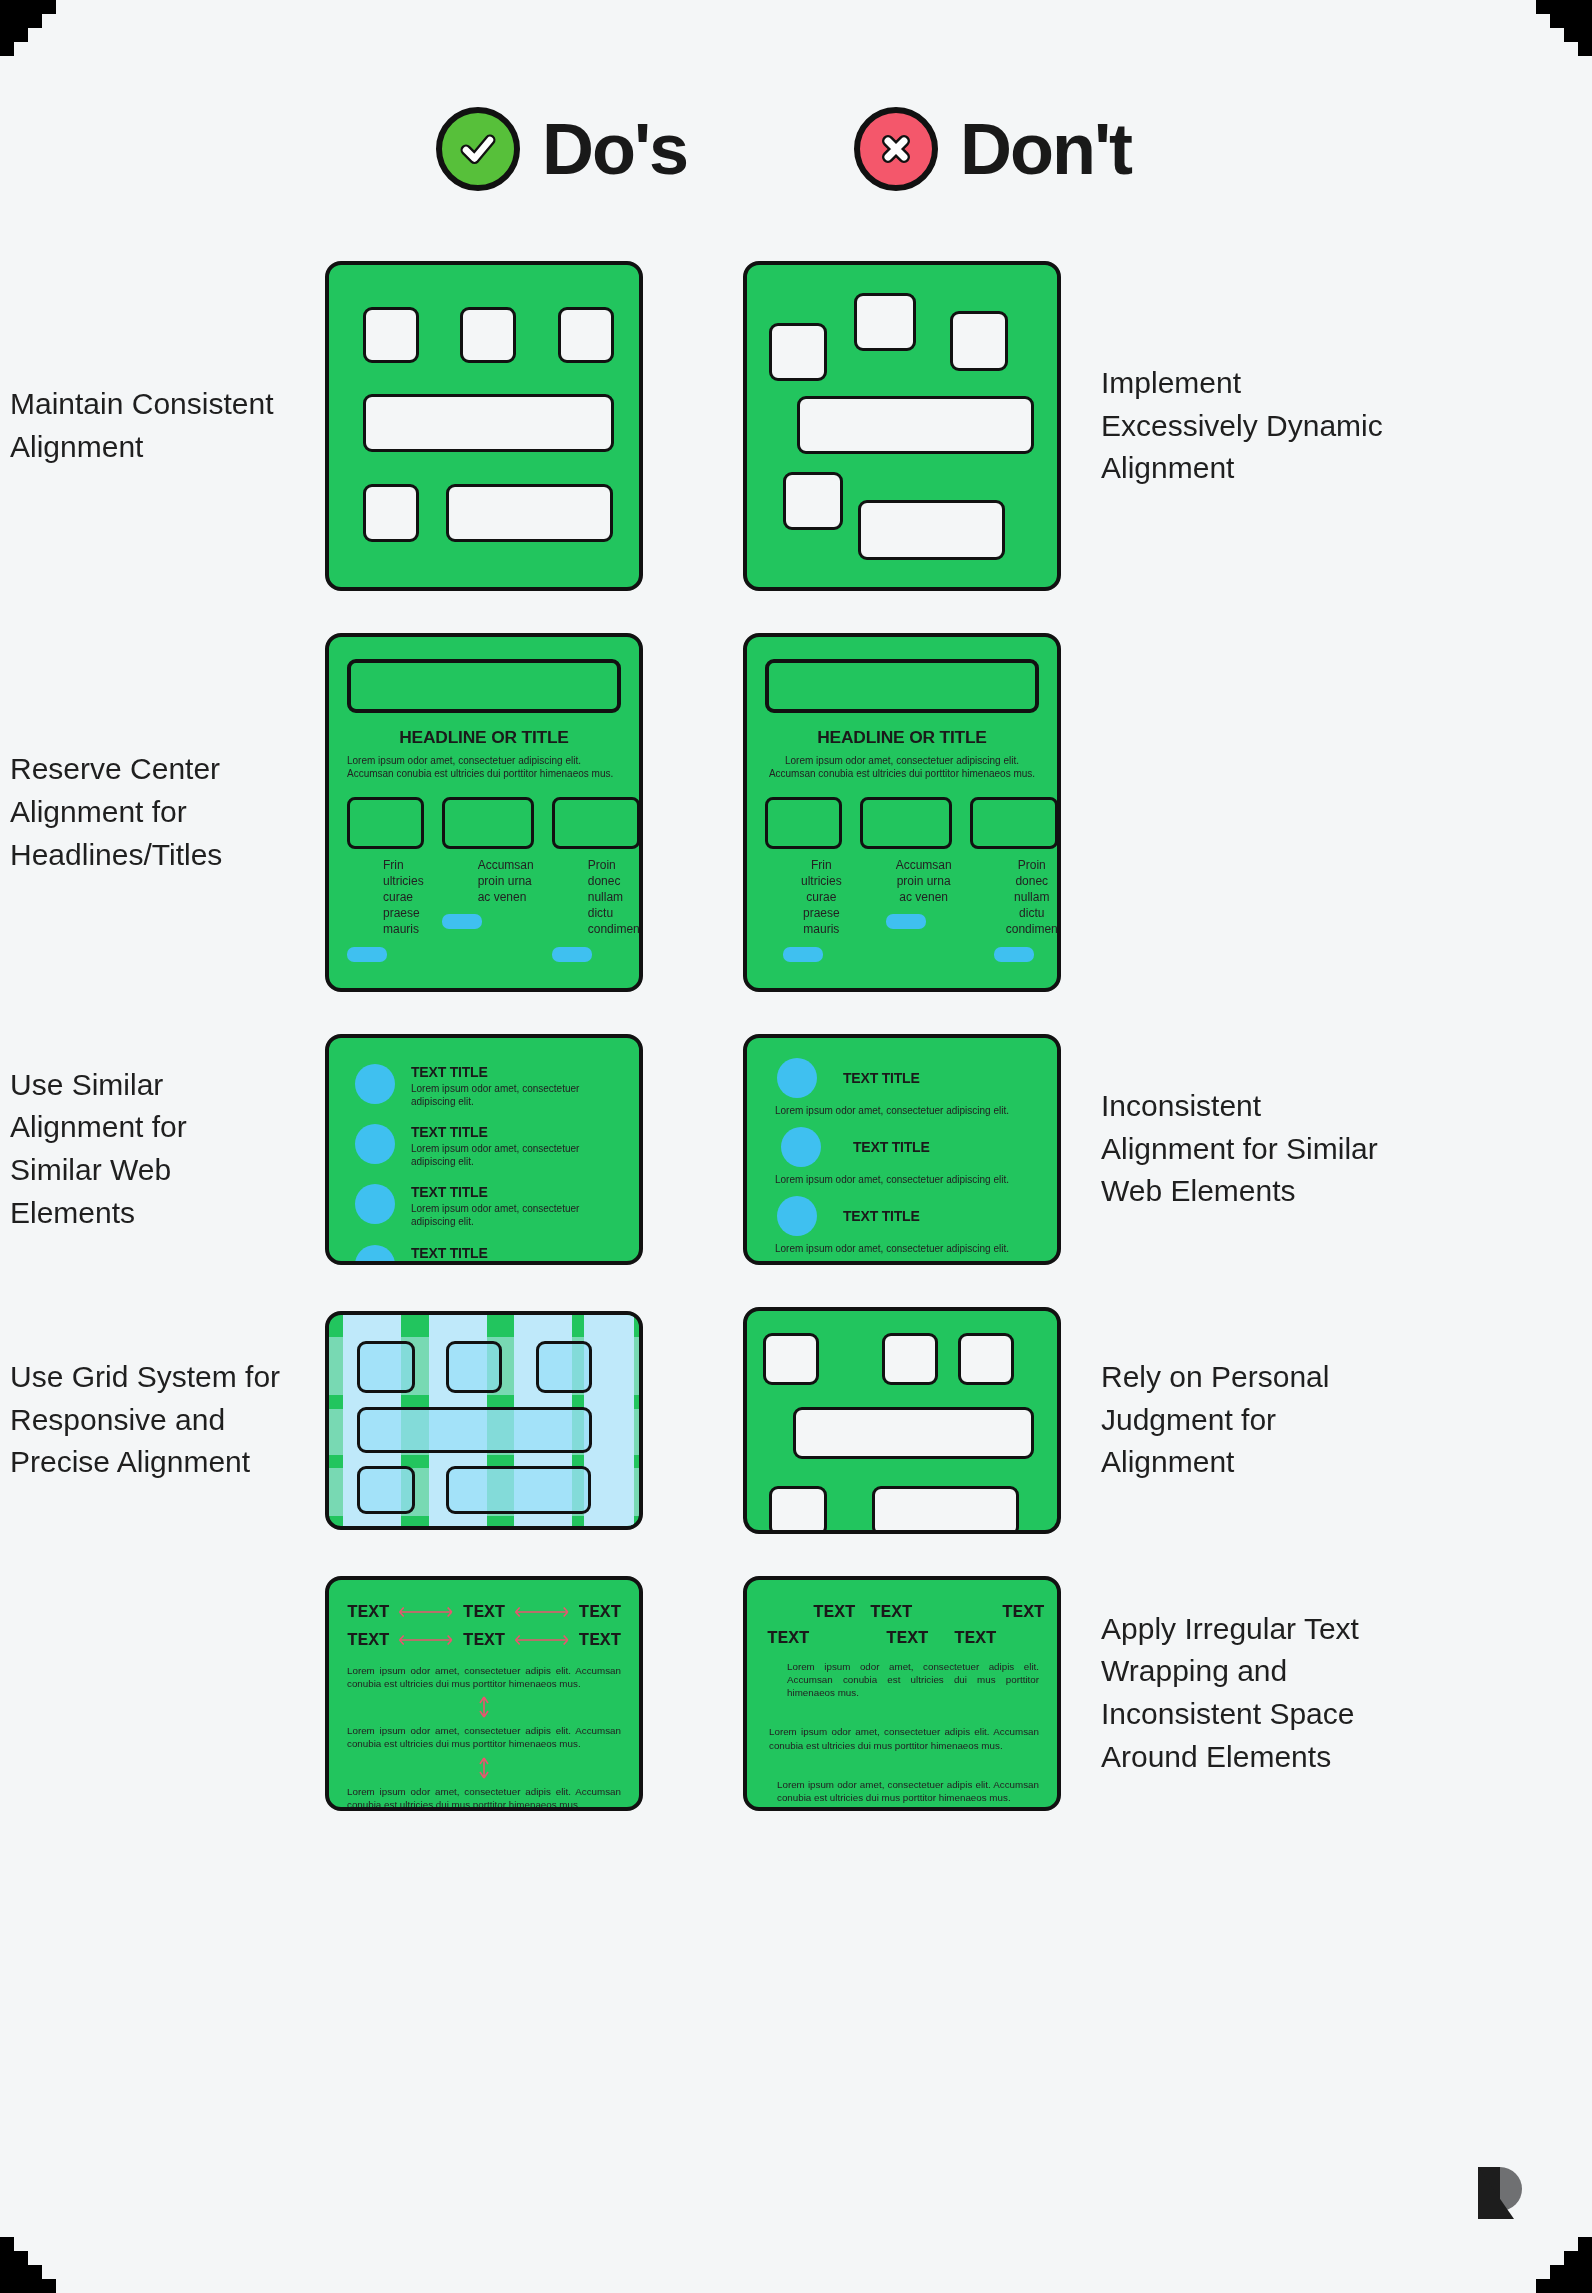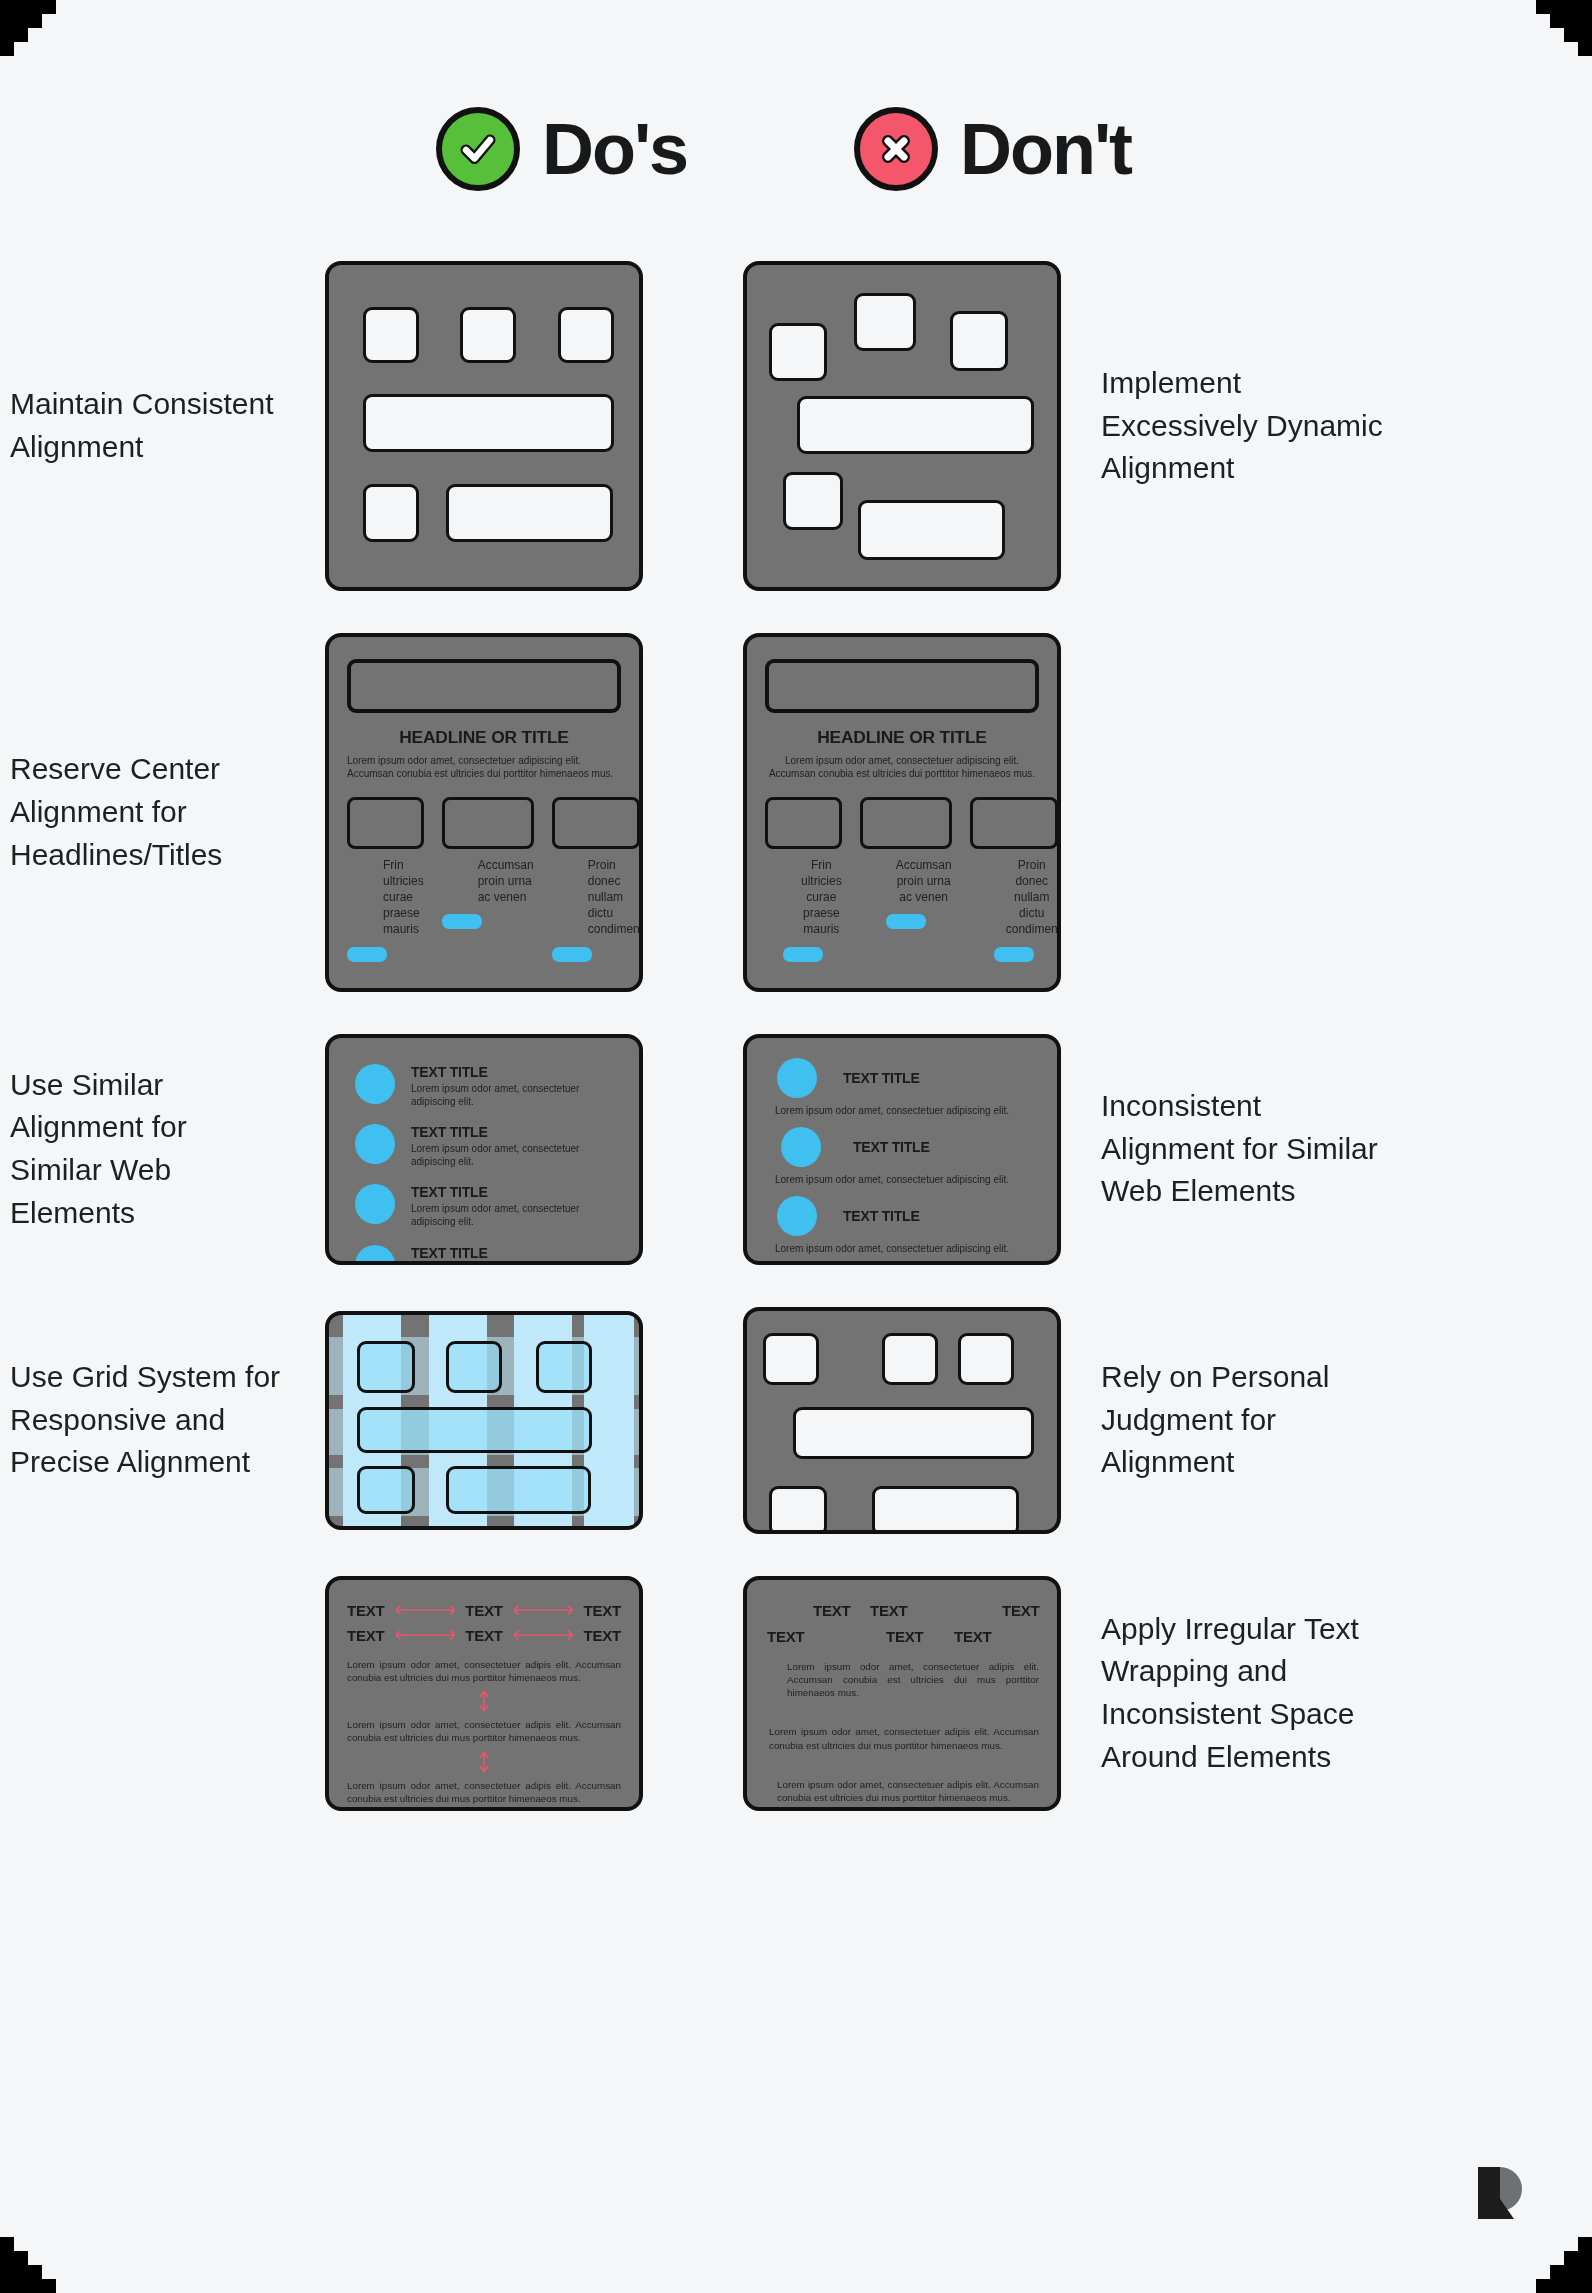--- a/index.html
+++ b/index.html
@@ -47,21 +47,21 @@
     align-items:center;
   }
   .side-label {
     font-size:30px; line-height:1.42; font-weight:400; color:#1f1f1f;
   }
   .side-label.left { grid-column:1; text-align:left; padding-left:10px; }
   .side-label.right { grid-column:7; text-align:left; }
 
   .card {
     width:318px; box-sizing:border-box;
-    background:#737373;
+    background:#22c55e;
     border:4px solid #111;
     border-radius:16px;
     position:relative;
     overflow:hidden;
   }
   .card.dos { grid-column:3; }
   .card.donts { grid-column:5; }
 
   
   .wf { position:relative; }
@@ -103,21 +103,21 @@
   .gr-row { position:absolute; left:0; right:0; background:#bfe9fa; opacity:0.55; }
   .gr-boxes { position:relative; }
   .gr-boxes .bx {
     position:absolute; border:3.5px solid #111; border-radius:9px;
     background:rgba(140,220,248,0.55); box-sizing:border-box;
   }
 
   
   .tw-card { padding:22px 18px 24px; }
   .tw-line { display:flex; align-items:center; margin-bottom:8px; }
-  .tw-word { font-size:15px; font-weight:700; letter-spacing:-0.2px; }
+  .tw-word { font-size:18px; font-weight:700; letter-spacing:-0.2px;font-family:Liberation Mono, monospace; }
   .arrow-h { flex:1; position:relative; height:14px; margin:0 7px; }
   .arrow-h svg { position:absolute; left:0; top:0; width:100%; height:14px; }
   .tw-p { font-size:9.8px; line-height:1.36; color:#222; text-align:justify; }
   .arrow-v { display:flex; justify-content:center; margin:4px 0; }
 
   .tw-bad-line { position:relative; height:22px; margin-bottom:4px; }
   .tw-bad-line .tw-word { position:absolute; top:0; }
   .tw-bad-p { font-size:9.8px; line-height:1.36; color:#222; text-align:justify; }
 
   

